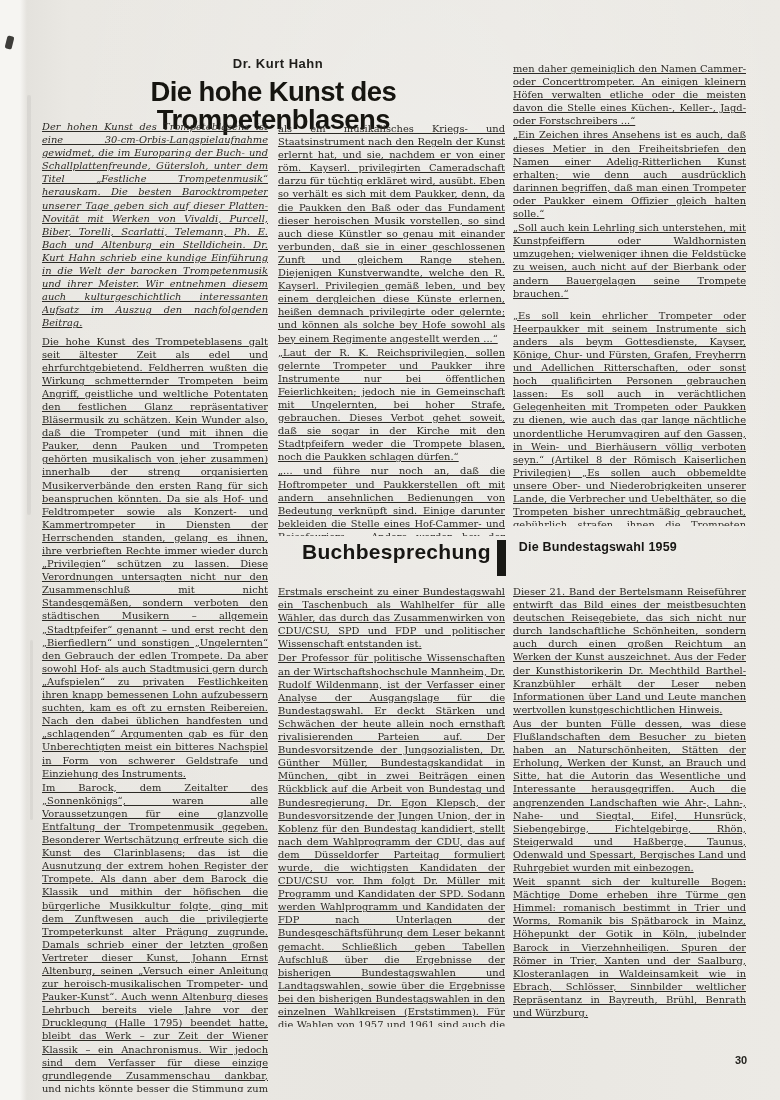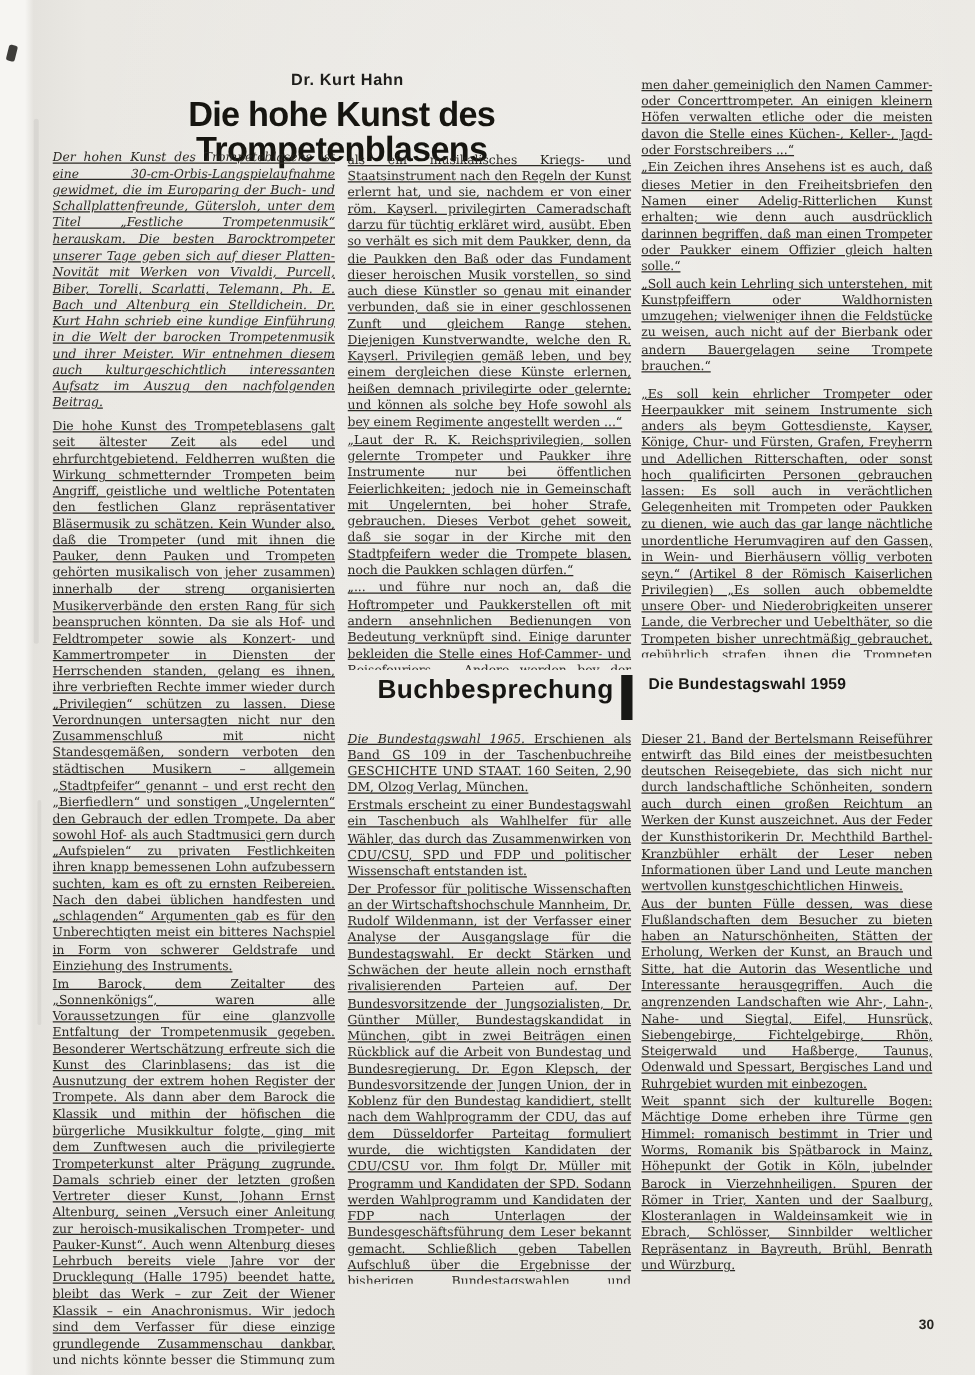--- a/index.html
+++ b/index.html
@@ -93,21 +93,20 @@
     <p class="gap-top">„Es soll kein ehrlicher Trompeter oder Heerpaukker mit seinem Instrumente sich anders als beym Gottesdienste, Kayser, Könige, Chur- und Fürsten, Grafen, Freyherrn und Adellichen Ritterschaften, oder sonst hoch qualificirten Personen gebrauchen lassen: Es soll auch in verächtlichen Gelegenheiten mit Trompeten oder Paukken zu dienen, wie auch das gar lange nächtliche unordentliche Herumvagiren auf den Gassen, in Wein- und Bierhäusern völlig verboten seyn.“ (Artikel 8 der Römisch Kaiserlichen Privilegien) „Es sollen auch obbemeldte unsere Ober- und Niederobrigkeiten unserer Lande, die Verbrecher und Uebelthäter, so die Trompeten bisher unrechtmäßig gebrauchet, gebührlich strafen, ihnen die Trompeten abnehmen und solche unserm Obertrompeter abfolgen lassen. Daran geschiehet unser ernster Wille und Meynung.“</p>
   </div>
 
   <div class="review-header">
     <span class="review-heading">Buchbesprechung</span>
     <span class="review-bar"></span>
     <span class="review-sub">Die Bundestagswahl 1959</span>
   </div>
 
   <div class="col col2r">
-    <p><span class="italic">Die Bundestagswahl 1965.</span> <span>Erschienen als Band GS 109 in der Taschenbuchreihe GESCHICHTE UND STAAT. 160 Seiten, 2,90 DM, Olzog Verlag, München.</span></p>
     <p>Erstmals erscheint zu einer Bundestagswahl ein Taschenbuch als Wahlhelfer für alle Wähler, das durch das Zusammenwirken von CDU/CSU, SPD und FDP und politischer Wissenschaft entstanden ist.</p>
     <p>Der Professor für politische Wissenschaften an der Wirtschaftshochschule Mannheim, Dr. Rudolf Wildenmann, ist der Verfasser einer Analyse der Ausgangslage für die Bundestagswahl. Er deckt Stärken und Schwächen der heute allein noch ernsthaft rivalisierenden Parteien auf. Der Bundesvorsitzende der Jungsozialisten, Dr. Günther Müller, Bundestagskandidat in München, gibt in zwei Beiträgen einen Rückblick auf die Arbeit von Bundestag und Bundesregierung. Dr. Egon Klepsch, der Bundesvorsitzende der Jungen Union, der in Koblenz für den Bundestag kandidiert, stellt nach dem Wahlprogramm der CDU, das auf dem Düsseldorfer Parteitag formuliert wurde, die wichtigsten Kandidaten der CDU/CSU vor. Ihm folgt Dr. Müller mit Programm und Kandidaten der SPD. Sodann werden Wahlprogramm und Kandidaten der FDP nach Unterlagen der Bundesgeschäftsführung dem Leser bekannt gemacht. Schließlich geben Tabellen Aufschluß über die Ergebnisse der bisherigen Bundestagswahlen und Landtagswahlen, sowie über die Ergebnisse bei den bisherigen Bundestagswahlen in den einzelnen Wahlkreisen (Erststimmen). Für die Wahlen von 1957 und 1961 sind auch die Prozentsätze genannt, mit denen die Wahlkreisbewerber gewählt wurden.</p>
   </div>
 
   <div class="col col3r">
     <p>Dieser 21. Band der Bertelsmann Reiseführer entwirft das Bild eines der meistbesuchten deutschen Reisegebiete, das sich nicht nur durch landschaftliche Schönheiten, sondern auch durch einen großen Reichtum an Werken der Kunst auszeichnet. Aus der Feder der Kunsthistorikerin Dr. Mechthild Barthel-Kranzbühler erhält der Leser neben Informationen über Land und Leute manchen wertvollen kunstgeschichtlichen Hinweis.</p>
     <p>Aus der bunten Fülle dessen, was diese Flußlandschaften dem Besucher zu bieten haben an Naturschönheiten, Stätten der Erholung, Werken der Kunst, an Brauch und Sitte, hat die Autorin das Wesentliche und Interessante herausgegriffen. Auch die angrenzenden Landschaften wie Ahr-, Lahn-, Nahe- und Siegtal, Eifel, Hunsrück, Siebengebirge, Fichtelgebirge, Rhön, Steigerwald und Haßberge, Taunus, Odenwald und Spessart, Bergisches Land und Ruhrgebiet wurden mit einbezogen.</p>
     <p>Weit spannt sich der kulturelle Bogen: Mächtige Dome erheben ihre Türme gen Himmel: romanisch bestimmt in Trier und Worms, Romanik bis Spätbarock in Mainz, Höhepunkt der Gotik in Köln, jubelnder Barock in Vierzehnheiligen. Spuren der Römer in Trier, Xanten und der Saalburg, Klosteranlagen in Waldeinsamkeit wie in Ebrach, Schlösser, Sinnbilder weltlicher Repräsentanz in Bayreuth, Brühl, Benrath und Würzburg.</p>
 
   </div>

